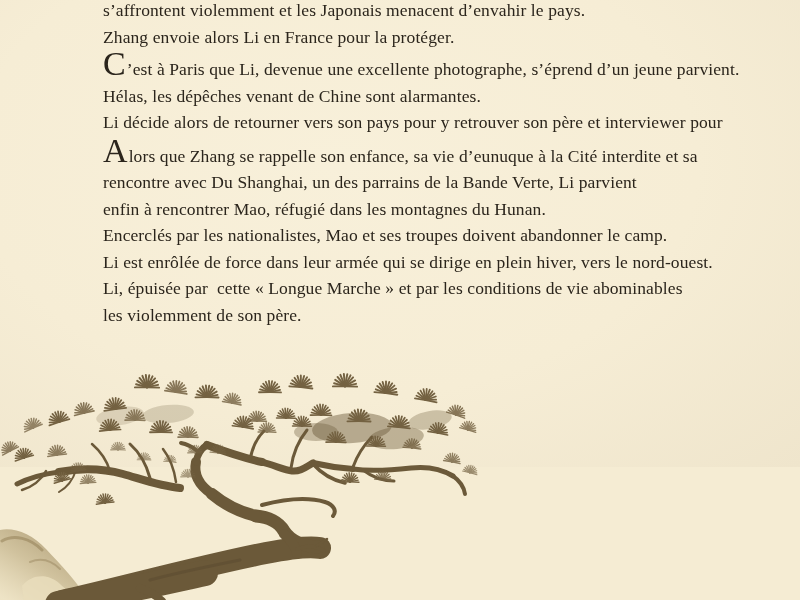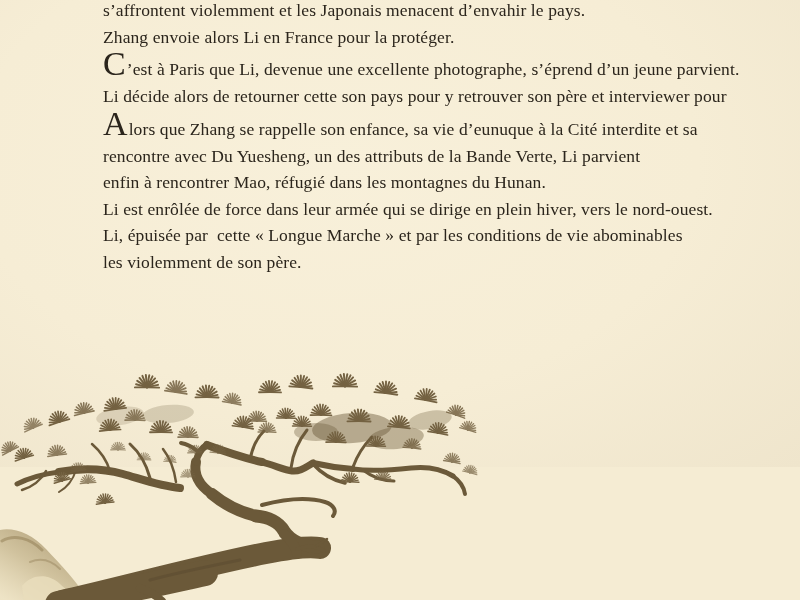--- a/index.html
+++ b/index.html
@@ -30,27 +30,29 @@
 
   <div class="text-block">
 
     <div class="para para-0">
       <div class="line">s’affrontent violemment et les Japonais menacent d’envahir le pays.</div>
       <div class="line">Zhang envoie alors Li en France pour la protéger.</div>
     </div>
 
     <div class="para para-1">
       <div class="line"><span class="dropcap">C</span><span>’est à Paris que Li, devenue une excellente photographe, s’éprend d’un jeune parvient.</span></div>
-      <div class="line">Li décide alors de retourner cette son pays pour y retrouver son père et interviewer pour</div>
+      <div class="line">Hélas, les dépêches venant de Chine sont alarmantes.</div>
+      <div class="line">Li décide alors de retourner vers son pays pour y retrouver son père et interviewer pour</div>
     </div>
 
     <div class="para para-2">
       <div class="line"><span class="dropcap">A</span><span>lors que Zhang se rappelle son enfance, sa vie d’eunuque à la Cité interdite et sa</span></div>
-      <div class="line">rencontre avec Du Yuesheng, un des attributs de la Bande Verte, Li parvient</div>
+      <div class="line">rencontre avec Du Shanghai, un des parrains de la Bande Verte, Li parvient</div>
       <div class="line">enfin à rencontrer Mao, réfugié dans les montagnes du Hunan.</div>
+      <div class="line">Encerclés par les nationalistes, Mao et ses troupes doivent abandonner le camp.</div>
       <div class="line">Li est enrôlée de force dans leur armée qui se dirige en plein hiver, vers le nord-ouest.</div>
       <div class="line">Li, épuisée par  cette « Longue Marche » et par les conditions de vie abominables</div>
       <div class="line">les violemment de son père.</div>
     </div>
 
   </div>
 
   <svg class="tree" viewBox="0 368 500 232" width="500" height="232" xmlns="http://www.w3.org/2000/svg">
     <defs>
       <g id="tuft" fill="none" stroke-width="1.7" stroke-linecap="round">

